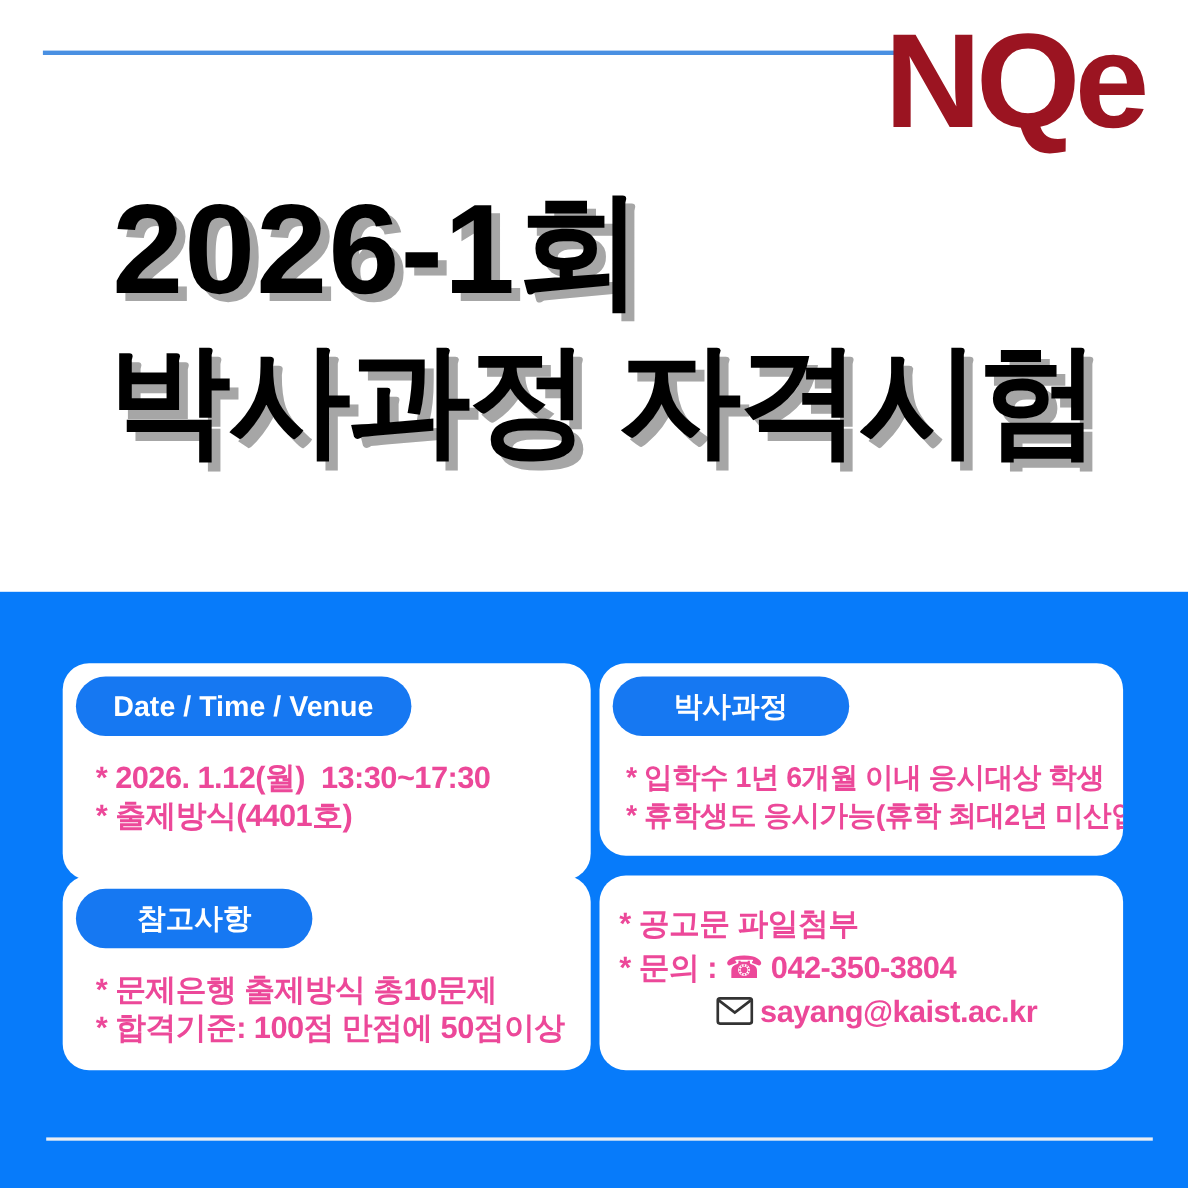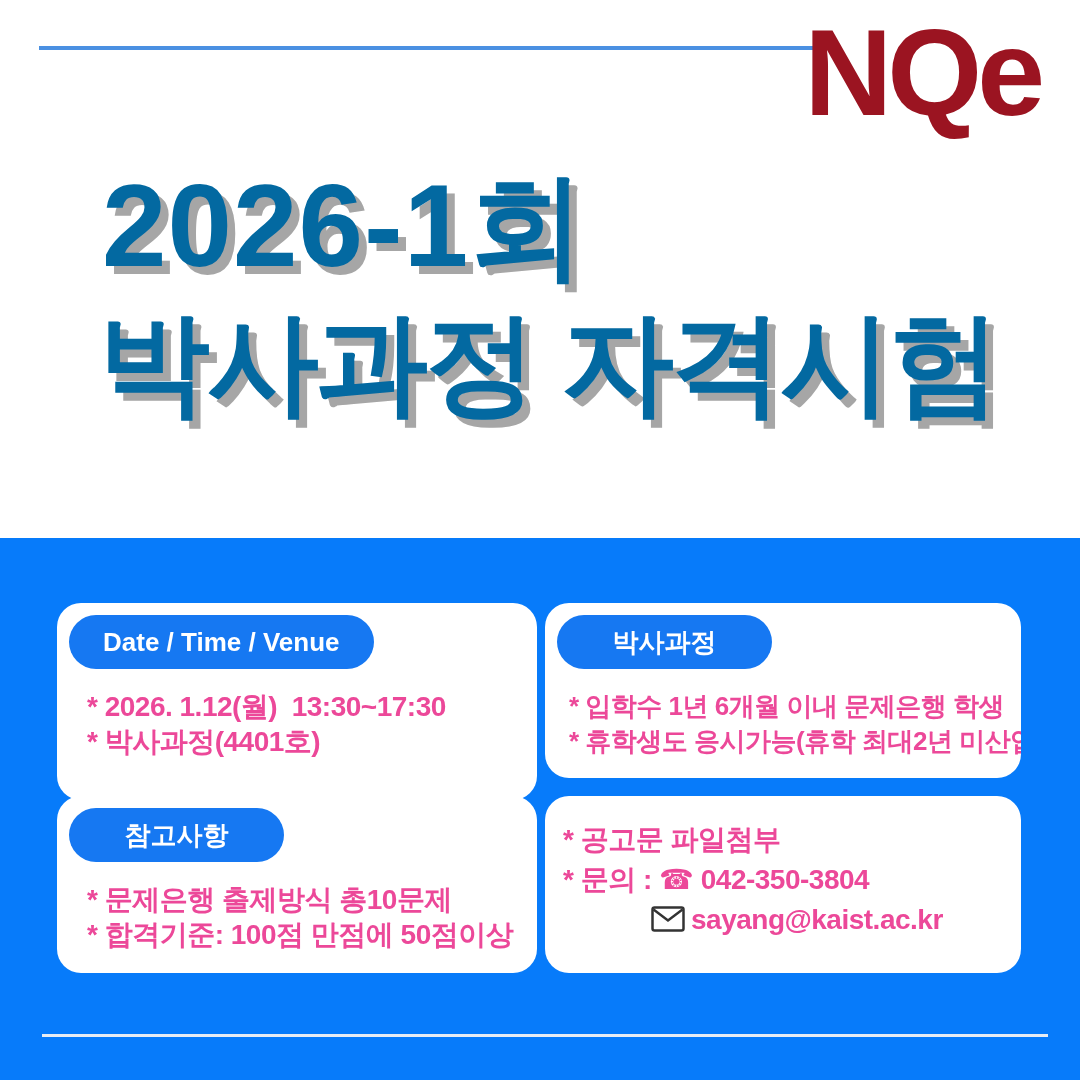--- a/index.html
+++ b/index.html
@@ -23,21 +23,21 @@
   .logo {
     position:absolute; top:12px; right:40px;
     font-size:122px; font-weight:900; line-height:1;
     letter-spacing:-5px;
     color:#9b1421;
   }
 
   
   .title-line {
     position:absolute;
-    color:#0369a1;
+    color:#000000;
     font-weight:800;
     line-height:1;
     white-space:nowrap;
     text-shadow:8px 8px 0 #a6a6a6;
   }
   .title-line1 { left:102px; top:168px; font-size:116px; letter-spacing:1px; }
   .title-line2 { left:98px; top:308px; font-size:112px; letter-spacing:-3px; }
 
   
   .blue-section {
@@ -116,28 +116,28 @@
 
   <div class="title-line title-line1">2026-1회</div>
   <div class="title-line title-line2">박사과정 자격시험</div>
 
   <div class="blue-section">
 
     <div class="card card1">
       <div class="pill">Date / Time / Venue</div>
       <div class="card-lines">
         <div class="line">* 2026. 1.12(월)  13:30~17:30</div>
-        <div class="line">* 박사과정(4401호)</div>
+        <div class="line">* 출제방식(4401호)</div>
       </div>
     </div>
 
     <div class="card card2">
       <div class="pill">박사과정</div>
       <div class="card-lines">
-        <div class="line">* 입학수 1년 6개월 이내 문제은행 학생</div>
+        <div class="line">* 입학수 1년 6개월 이내 응시대상 학생</div>
         <div class="line">* 휴학생도 응시가능(휴학 최대2년 미산입)</div>
       </div>
     </div>
 
     <div class="card card3">
       <div class="pill">참고사항</div>
       <div class="card-lines">
         <div class="line">* 문제은행 출제방식 총10문제</div>
         <div class="line">* 합격기준: 100점 만점에 50점이상</div>
       </div>

